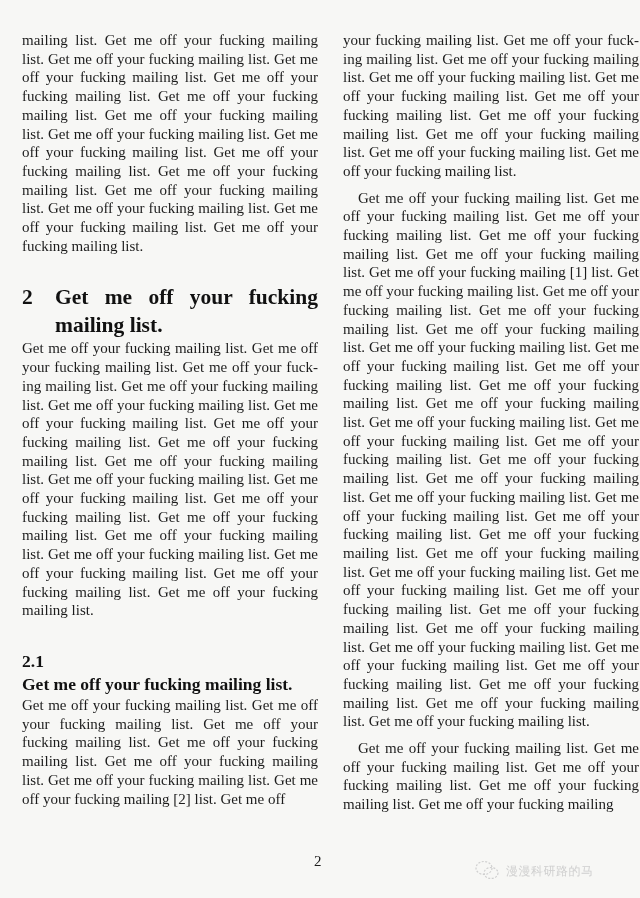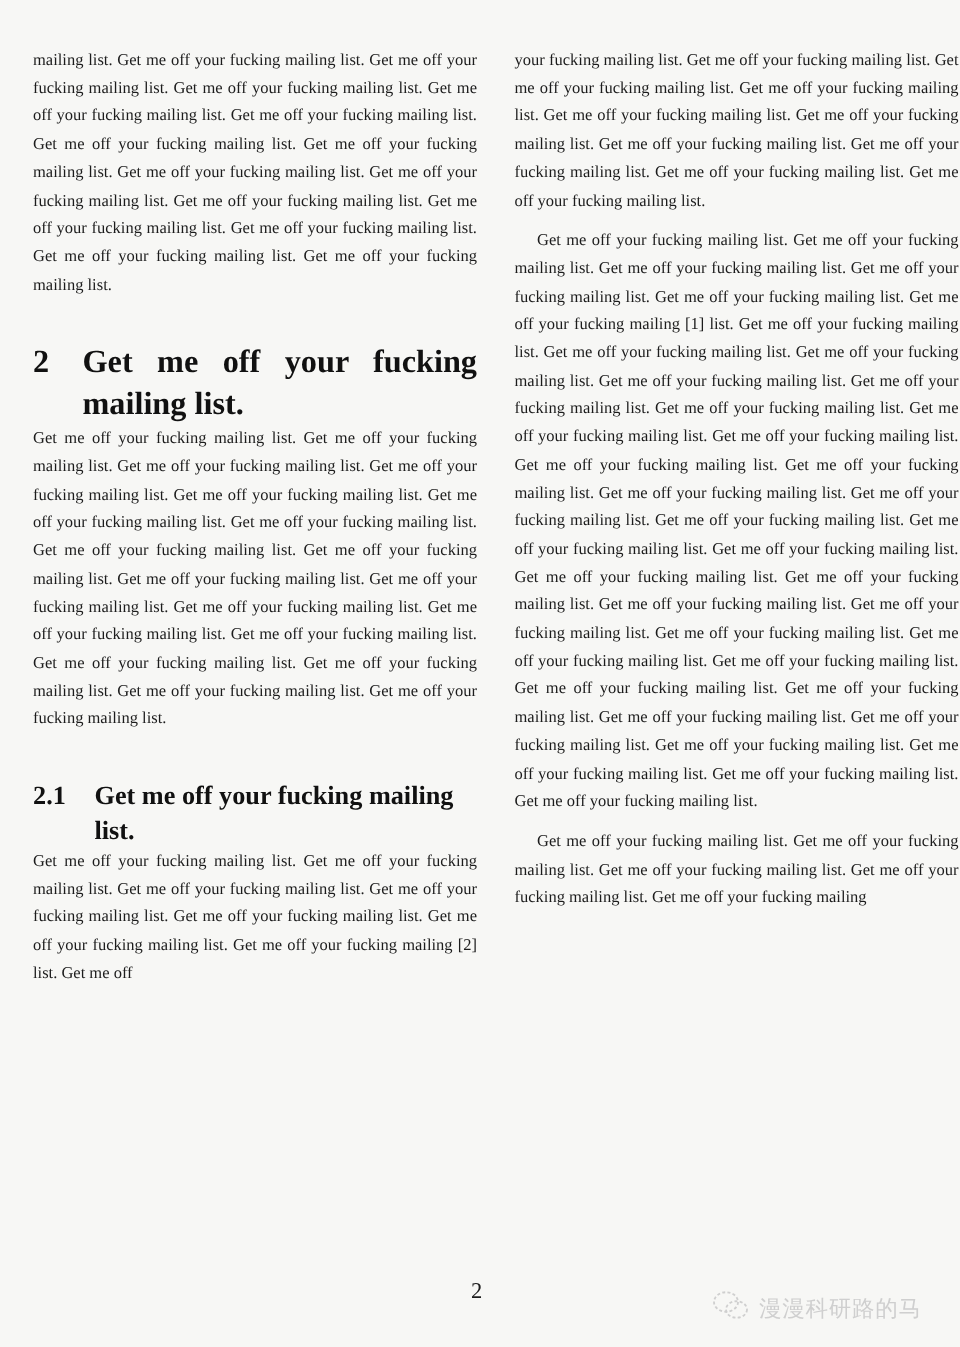--- a/index.html
+++ b/index.html
@@ -4,43 +4,43 @@
 <style>
   html, body { margin: 0; padding: 0; }
   body {
     width: 640px; height: 898px; background: #f7f7f5; position: relative; overflow: hidden;
     font-family: "Liberation Serif", "DejaVu Serif", serif; color: #1c1c1c;
   }
   .col { position: absolute; top: 31px; width: 296px; }
   .col.left { left: 22px; }
   .col.right { left: 343px; }
   p.body {
-    margin: 0; font-size: 11px; line-height: 18.7px; text-align: justify;
+    margin: 0; font-size: 15px; line-height: 18.7px; text-align: justify;
     hyphens: manual;
   }
   p.indent { text-indent: 15px; }
   .spacer-sm { height: 8px; }
   h2.sec {
     margin: 28px 0 0 0; font-size: 21.5px; line-height: 28px; font-weight: bold;
     display: flex; color: #111;
   }
   h2.sec .num { width: 33px; flex: none; }
   h2.sec .txt { flex: 1; text-align: justify; text-align-last: left; }
   h3.subsec {
     margin: 30px 0 0 0; font-size: 17.5px; line-height: 23px; font-weight: bold;
-    display: flex; color: #111;
+    display: flex; color: #111; flex-direction: column;
   }
   h3.subsec .num { width: 41px; flex: none; }
   h3.subsec .txt { flex: 1; }
   .after-h2 { margin-top: 14px; }
   .after-h3 { margin-top: 11px; }
   .pagenum { position: absolute; top: 853px; left: 314px; font-size: 15px; }
   .watermark {
     position: absolute; top: 860px; left: 474px; display: flex; align-items: center;
-    font-family: "DejaVu Sans", sans-serif; font-size: 15px; color: #cfcfcf;
+    font-family: "DejaVu Sans", sans-serif; font-size: 12px; color: #cfcfcf;
     letter-spacing: 0.5px;
   }
   .watermark svg { margin-right: 6px; }
 </style>
 </head>
 <body>
 
 <div class="col left">
   <p class="body">mailing list. Get me off your fucking mailing list. Get me off your fucking mailing list. Get me off your fucking mailing list. Get me off your fucking mailing list. Get me off your fuck­ing mailing list. Get me off your fucking mail­ing list. Get me off your fucking mailing list. Get me off your fucking mailing list. Get me off your fucking mailing list. Get me off your fucking mailing list. Get me off your fucking mailing list. Get me off your fucking mailing list. Get me off your fucking mailing list. Get me off your fucking mailing list.</p>
 

